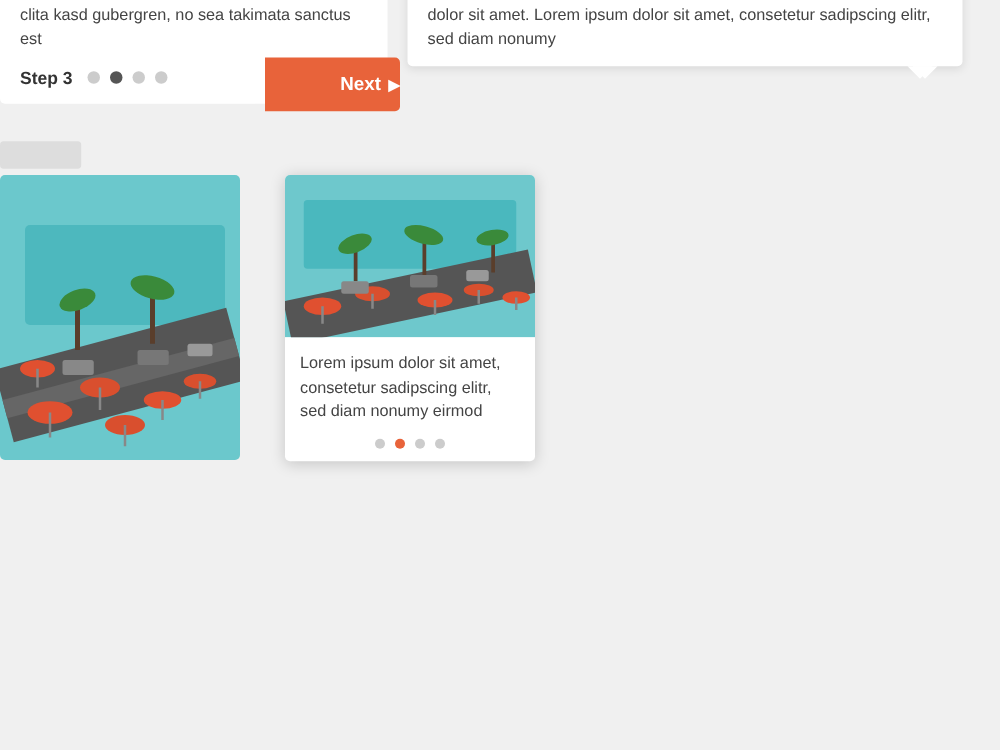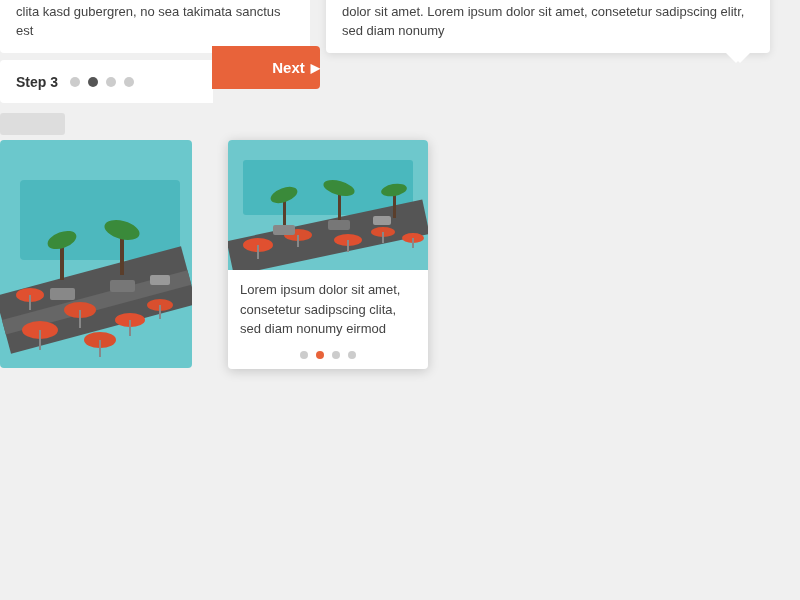--- a/index.html
+++ b/index.html
@@ -71,21 +71,21 @@
 </div>
 
 <div class="top-card-right" style="position:absolute; top:-30px; left:318px; right:30px; background:white; padding:12px 16px; font-size:13px; color:#444; line-height:1.5; border-radius:4px; box-shadow: 0 2px 8px rgba(0,0,0,0.1);">
   <span>Stet clita kasd gubergren, no sea takimata sanctus est Lorem ipsum dolor sit amet. Lorem ipsum dolor sit amet, consetetur sadipscing elitr, sed diam nonumy</span>
   
   <div style="position:absolute; bottom:-10px; right:24px; width:0; height:0;
               border-left:10px solid transparent; border-right:10px solid transparent;
               border-top:10px solid white;"></div>
 </div>
 
-<div style="position:absolute; top:60px; left:0; width:213px; height:43px; background:white; display:flex; align-items:center; padding:0 16px; gap:12px; border-radius:4px 0 0 4px;">
+<div style="position:absolute; top:40px; left:0; width:213px; height:43px; background:white; display:flex; align-items:center; padding:0 16px; gap:12px; border-radius:4px 0 0 4px;">
   <span style="font-size:14px; font-weight:600; color:#333; white-space:nowrap;">Step 3</span>
   <div class="dots-container" style="display:flex; gap:8px; align-items:center;">
     <div class="dot" style="width:10px;height:10px;border-radius:50%;background:#ccc;"></div>
     <div class="dot active" style="width:10px;height:10px;border-radius:50%;background:#555;"></div>
     <div class="dot" style="width:10px;height:10px;border-radius:50%;background:#ccc;"></div>
     <div class="dot" style="width:10px;height:10px;border-radius:50%;background:#ccc;"></div>
   </div>
 </div>
 
 <button style="position:absolute; top:46px; left:212px; width:108px; height:43px;
@@ -161,21 +161,21 @@
       <ellipse cx="185" cy="98" rx="11" ry="5" fill="#e05030"></ellipse>
       <rect x="184" y="98" width="2" height="10" fill="#888"></rect>
 
       <rect x="45" y="85" width="22" height="10" fill="#888" rx="2"></rect>
       <rect x="100" y="80" width="22" height="10" fill="#777" rx="2"></rect>
       <rect x="145" y="76" width="18" height="9" fill="#999" rx="2"></rect>
     </svg>
   </div>
 
   <div style="padding:10px 12px 4px;">
-    <span style="font-size:13px; color:#444; line-height:1.5; display:block;">Lorem ipsum dolor sit amet, consetetur sadipscing clita, sed diam nonumy eirmod</span>
+    <span style="font-size:13px; color:#444; line-height:1.5; display:block;">Lorem ipsum dolor sit amet, consetetur sadipscing elitr, sed diam nonumy eirmod</span>
   </div>
 
   <div style="display:flex; gap:8px; align-items:center; justify-content:center; padding:8px 0 10px;">
     <div style="width:8px;height:8px;border-radius:50%;background:#ccc;"></div>
     <div style="width:8px;height:8px;border-radius:50%;background:#e8633a;"></div>
     <div style="width:8px;height:8px;border-radius:50%;background:#ccc;"></div>
     <div style="width:8px;height:8px;border-radius:50%;background:#ccc;"></div>
   </div>
 </div>
 

